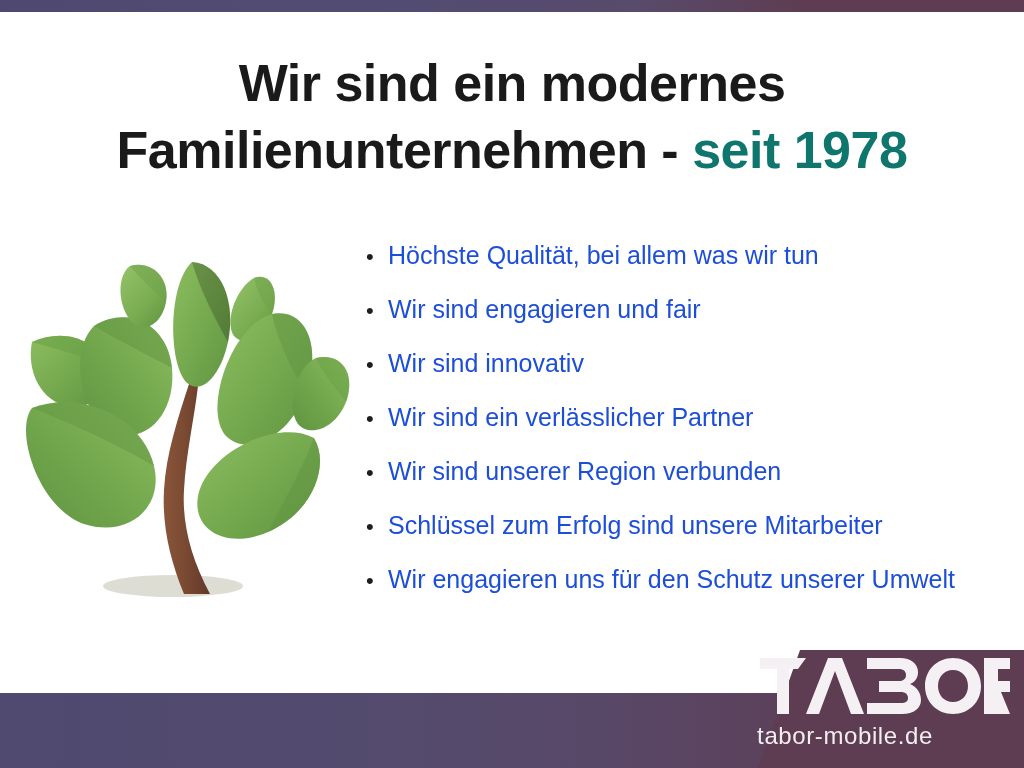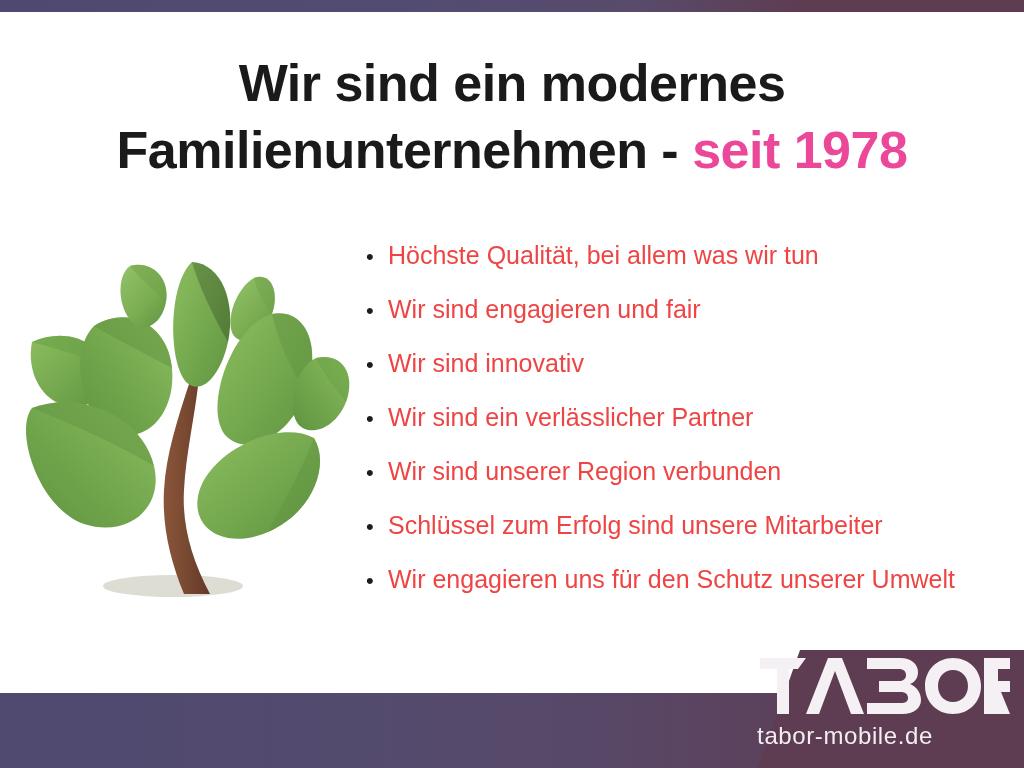--- a/index.html
+++ b/index.html
@@ -82,21 +82,21 @@
     width: 1024px;
     text-align: center;
     font-family: "Liberation Sans", sans-serif;
     font-weight: bold;
     font-size: 52px;
     line-height: 1.28;
     color: #1a1a1a;
     letter-spacing: -0.5px;
   }
   #headline .line { display: block; }
-  .accent { color: #ec4899; }
+  .accent { color: #0f766e; }
 
   
   #tree {
     position: absolute;
     left: 18px;
     top: 258px;
     width: 340px;
     height: 352px;
   }
   #tree svg { display: block; width: 340px; height: 352px; }
@@ -114,21 +114,21 @@
     height: 54px;
   }
   .bullet-dot {
     width: 22px;
     flex: 0 0 22px;
     color: #1d1d1d;
     font-size: 22px;
     line-height: 1;
   }
   .bullet-text {
-    color: #ef4444;
+    color: #1d4ed8;
     font-family: "Liberation Sans", sans-serif;
     font-size: 25px;
     font-weight: 400;
     line-height: 1;
     white-space: nowrap;
   }
 </style>
 </head>
 <body>
 

